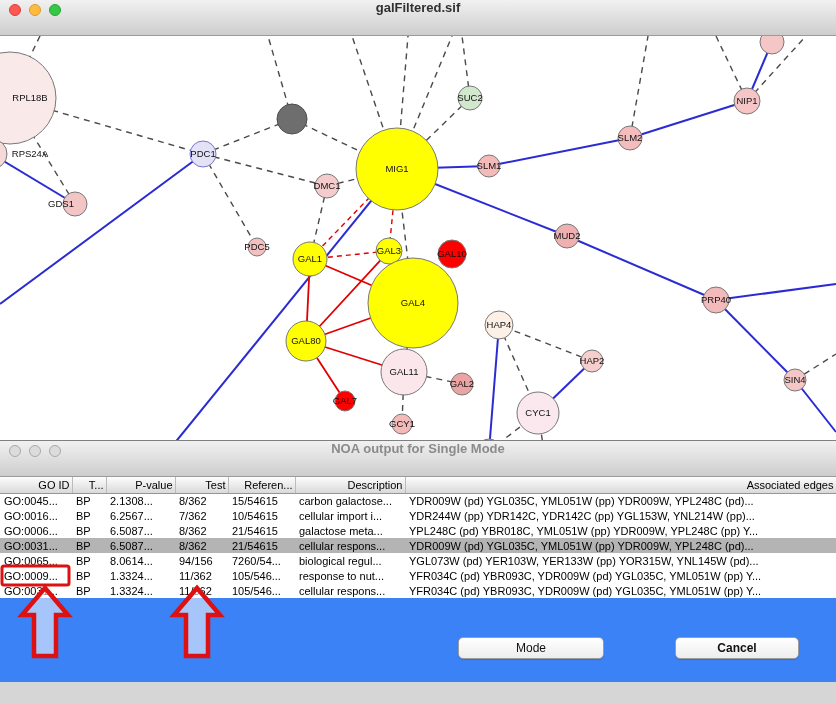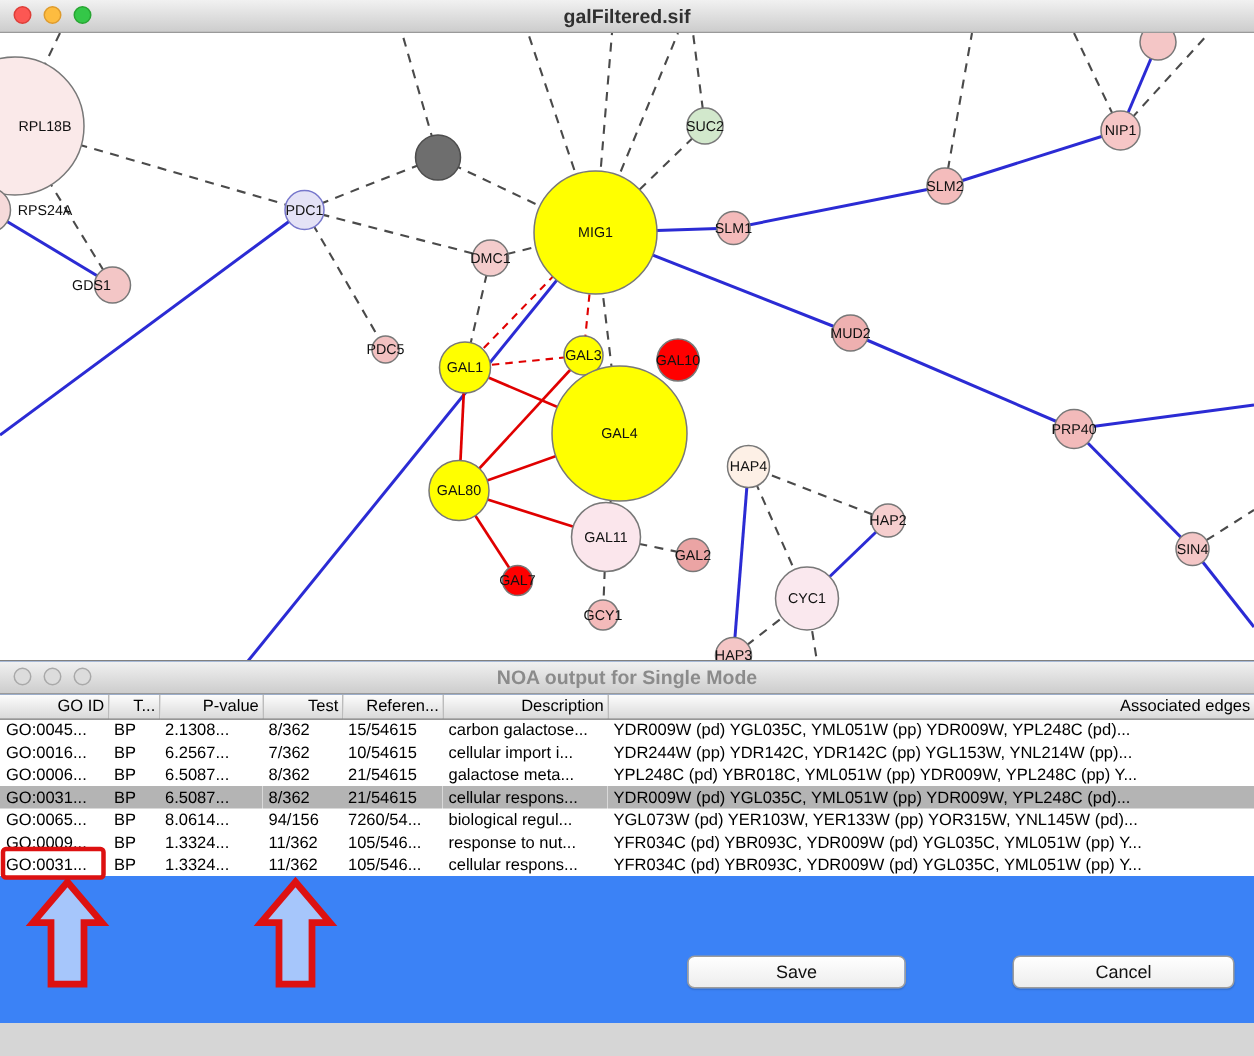--- a/index.html
+++ b/index.html
@@ -6,24 +6,24 @@
   body {
     width:836px; height:704px; position:relative; overflow:hidden;
     background:#d6d6d6; font-family:"Liberation Sans", sans-serif;
     -webkit-font-smoothing:antialiased;
   }
   .win { position:absolute; left:0; width:836px; }
   .top-win { top:0; height:462px; background:#fff; }
   .bottom-win { top:440px; height:242px; background:#3b82f6; border-top:1px solid #808080; box-sizing:border-box; }
 
   .titlebar {
-    height:22px; position:relative;
+    height:36px; position:relative;
     background:linear-gradient(#f1f1f1,#cdcdcd);
     border-bottom:1px solid #9a9a9a;
-    display:flex; align-items:center; justify-content:center;
+    display:flex; align-items:flex-start; justify-content:center;
     box-sizing:border-box;
   }
   .titlebar .title { font-size:13px; font-weight:bold; color:#303030; }
   .titlebar.inactive .title { color:#8b8b8b; }
   .lights { position:absolute; left:9px; top:4px; display:flex; gap:8px; }
   .light { width:12px; height:12px; border-radius:50%; display:inline-block; box-sizing:border-box; }
   .light.red    { background:#fc5753; border:1px solid #dd3e38; }
   .light.yellow { background:#fdbc40; border:1px solid #de9b2d; }
   .light.green  { background:#34c748; border:1px solid #27a532; }
   .light.gray   { background:#dcdcdc; border:1px solid #a9a9a9; }
@@ -48,21 +48,21 @@
   table.noa tr.selected td { background:#b4b4b4; }
 
   .btn {
     position:absolute; top:196px; height:22px;
     border:1px solid #9c9c9c; border-radius:5px;
     background:linear-gradient(#ffffff,#ededed);
     font:12px "Liberation Sans", sans-serif; color:#111;
     box-shadow:0 1px 1px rgba(0,0,0,0.15);
   }
   .btn.save   { left:458px; width:146px; }
-  .btn.cancel { left:675px; width:148px; }
+  .btn.cancel { left:675px; width:124px;font-weight:bold; }
 
   #overlay { position:absolute; left:0; top:0; width:836px; height:704px; pointer-events:none; }
 </style>
 </head>
 <body>
 
 <div class="win top-win">
   <div class="titlebar">
     <div class="lights">
       <span class="light red"></span>
@@ -275,21 +275,21 @@
           <td>BP</td>
           <td>1.3324...</td>
           <td>11/362</td>
           <td>105/546...</td>
           <td>cellular respons...</td>
           <td>YFR034C (pd) YBR093C, YDR009W (pd) YGL035C, YML051W (pp) Y...</td>
         </tr>
       </tbody>
   </table>
 
-  <button class="btn save">Save</button>
+  <button class="btn save">Mode</button>
   <button class="btn cancel">Cancel</button>
 </div>
 
 <svg id="overlay" width="836" height="704" viewBox="0 0 836 704" xmlns="http://www.w3.org/2000/svg">
     <rect x="2" y="566" width="67" height="19" rx="2" fill="none" stroke="#dd1111" stroke-width="3"></rect>
     <polygon points="45,588 68,615 56,615 56,656 34,656 34,615 22,615" fill="rgba(255,255,255,0.55)" stroke="#dd1111" stroke-width="4.5"></polygon>
     <polygon points="197,588 220,615 208,615 208,656 186,656 186,615 174,615" fill="rgba(255,255,255,0.55)" stroke="#dd1111" stroke-width="4.5"></polygon>
   </svg>
 
 </body></html>

